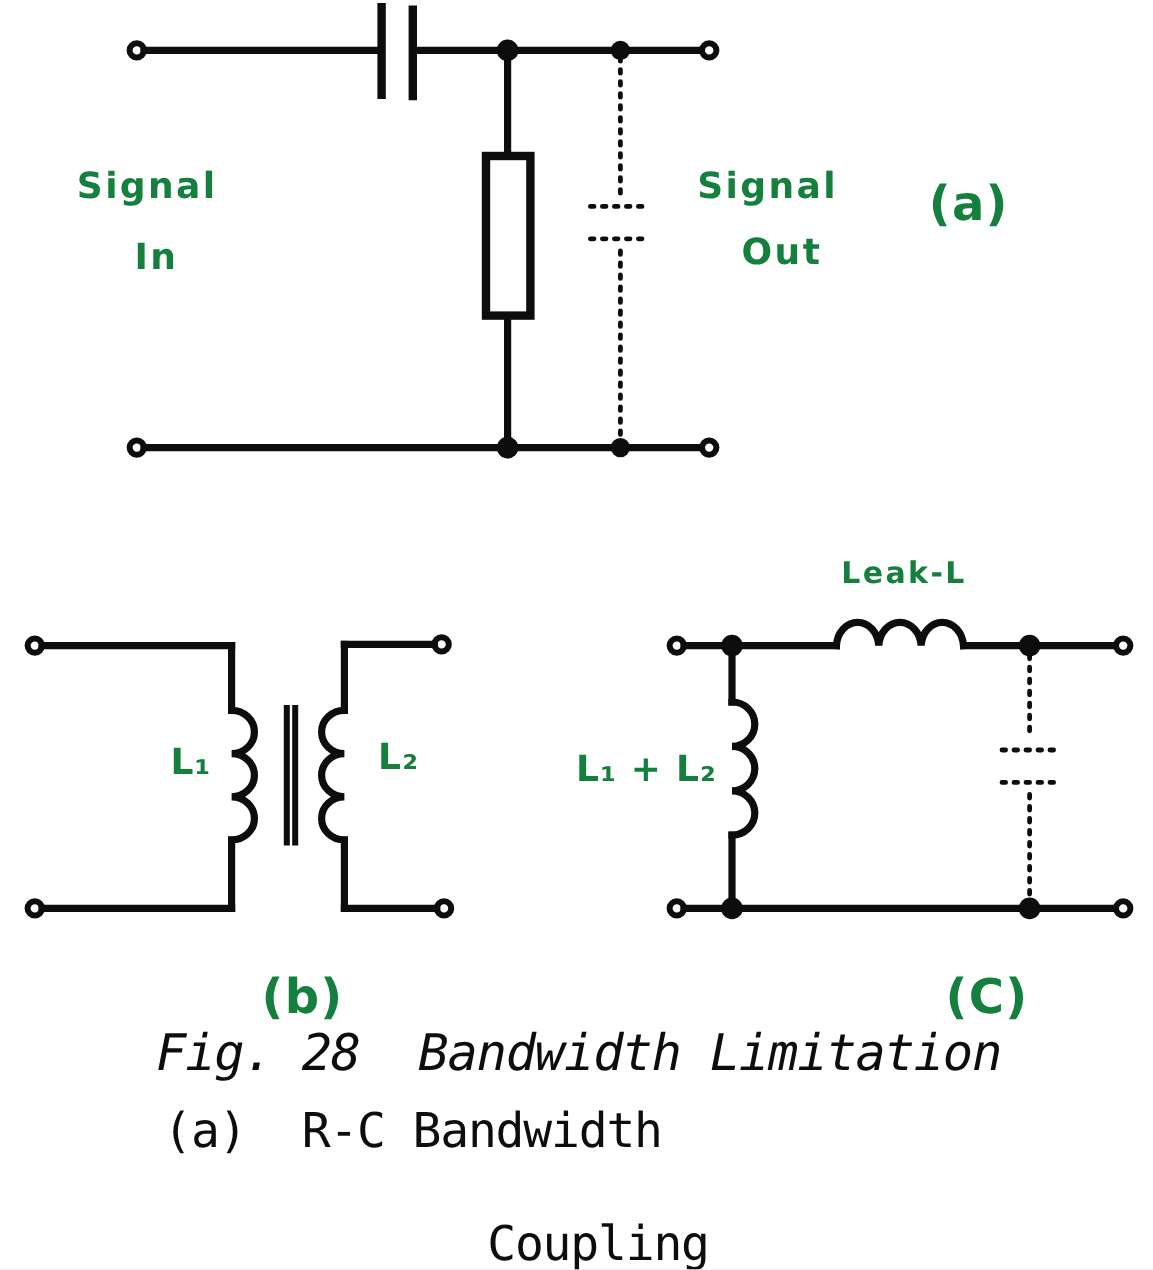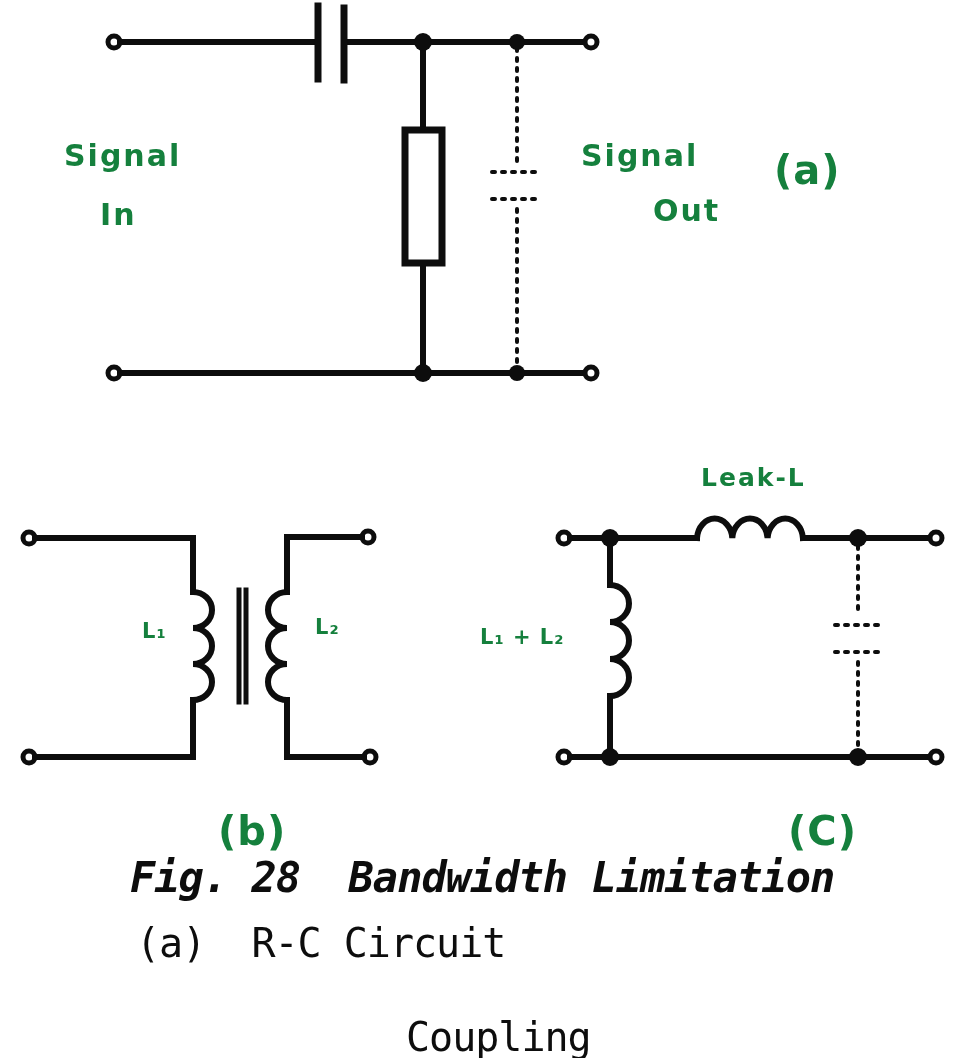--- a/index.html
+++ b/index.html
@@ -15,29 +15,29 @@
   .lbl{
     position:absolute;
     font-family:"DejaVu Sans", sans-serif;
     font-weight:bold;
     color:#15803d;
     white-space:nowrap;
     line-height:1;
   }
   .lbl-hand{letter-spacing:2px;font-size:30px;}
   .lbl-paren{font-size:40px;letter-spacing:1px;}
-  .lbl-coil{font-size:21px;letter-spacing:1px;text-align:right;}
+  .lbl-coil{font-size:30px;letter-spacing:1px;text-align:right;}
   .cap-line{
     position:absolute;
     font-family:"DejaVu Sans Mono", monospace;
     color:#0d0d0d;
     white-space:pre;
     line-height:1.1;
   }
-  .cap-title{font-size:42px;font-weight:bold;font-style:italic;letter-spacing:-1px;}
+  .cap-title{font-size:42px;font-weight:normal;font-style:italic;letter-spacing:-1px;}
   .cap-body{font-size:40px;font-weight:normal;letter-spacing:-1px;}
 </style>
 </head>
 <body>
 
 <div class="page">
 
   <svg class="schematic-svg" viewBox="0 0 961 1058" fill="none" stroke="#0d0d0d" stroke-width="6" stroke-linecap="square">
 
     <g>
@@ -122,32 +122,32 @@
       <circle cx="858" cy="757" r="9" fill="#0d0d0d" stroke="none"></circle>
 
       <circle cx="564" cy="538" r="6" stroke-width="5"></circle>
       <circle cx="936" cy="538" r="6" stroke-width="5"></circle>
       <circle cx="564" cy="757" r="6" stroke-width="5"></circle>
       <circle cx="936" cy="757" r="6" stroke-width="5"></circle>
     </g>
   </svg>
 
   <div class="lbl lbl-hand" style="left:64px;top:141px;">Signal</div>
-  <div class="lbl lbl-hand" style="left:100px;top:200px;text-align:center;">In</div>
+  <div class="lbl lbl-hand" style="left:112px;top:200px;text-align:center;">In</div>
 
   <div class="lbl lbl-hand" style="left:581px;top:141px;">Signal</div>
-  <div class="lbl lbl-hand" style="left:653px;top:196px;">Out</div>
+  <div class="lbl lbl-hand" style="left:618px;top:196px;">Out</div>
 
   <div class="lbl lbl-paren" style="left:774px;top:150px;">(a)</div>
 
   <div class="lbl lbl-coil" style="left:142px;top:621px;">L₁</div>
   <div class="lbl lbl-coil" style="left:315px;top:617px;">L₂</div>
   <div class="lbl lbl-paren" style="left:218px;top:811px;">(b)</div>
 
   <div class="lbl lbl-hand" style="left:701px;top:465px;font-size:25px;">Leak-L</div>
   <div class="lbl lbl-coil" style="left:480px;top:627px;">L₁ + L₂</div>
   <div class="lbl lbl-paren" style="left:788px;top:811px;">(C)</div>
 
   <div class="cap-line cap-title" style="left:130px;top:855px;">Fig. 28  Bandwidth Limitation</div>
-  <div class="cap-line cap-body" style="left:136px;top:921px;">(a)  R-C Circuit</div>
+  <div class="cap-line cap-body" style="left:136px;top:921px;">(a)  R-C Bandwidth</div>
   <div class="cap-line cap-body" style="left:406px;top:1015px;">Coupling</div>
 
 </div>
 
 </body></html>

